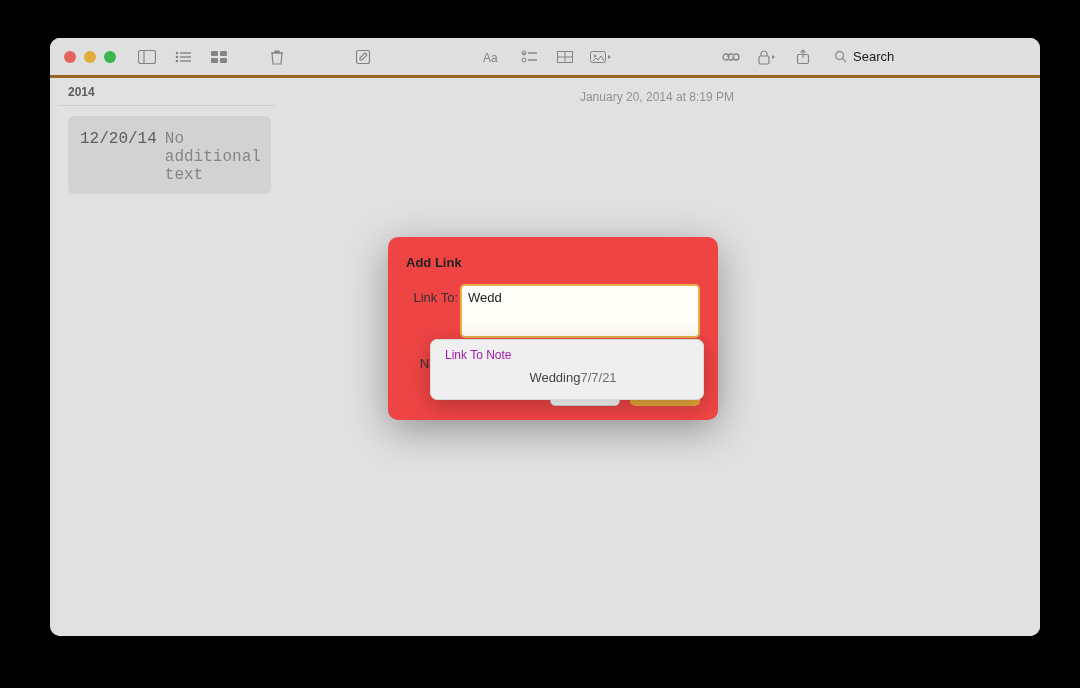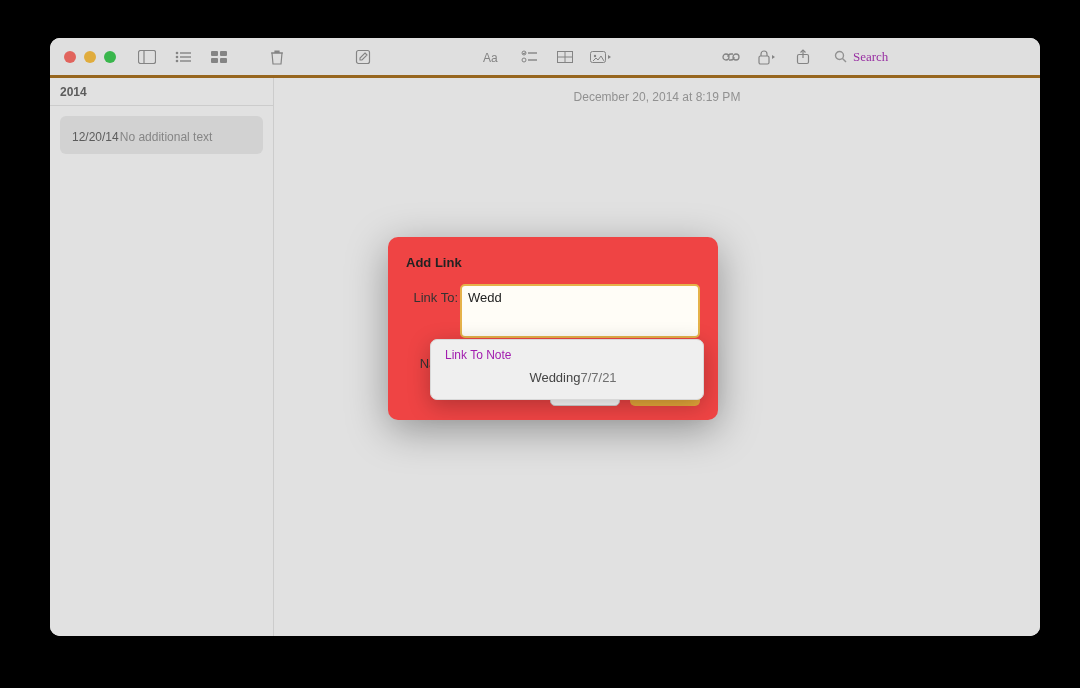--- a/index.html
+++ b/index.html
@@ -47,26 +47,25 @@
   .tb-spacer-m { flex: 0 0 40px; }
   .tb-flex { flex: 1; }
   .search {
     flex: 0 0 200px;
     height: 24px;
     display: flex;
     align-items: center;
     gap: 6px;
     padding: 0 8px;
     border-radius: 5px;
-    color: #a21caf;
-    font-family: Liberation Serif, serif;
+    color: #000000;
   }
   .sidebar {
     position: absolute;
-    left: 0; top: 40px; bottom: 0;
+    left: 8px; top: 40px; bottom: 0;
     width: 224px;
     border-right: 1px solid #e5e5e5;
     background: #fff;
   }
   .folder-header {
     height: 28px;
     display: flex;
     align-items: center;
     padding: 0 10px;
     font-size: 12px;
@@ -74,21 +73,21 @@
     color: #555;
     border-bottom: 1px solid #e5e5e5;
   }
   .note-item {
     margin: 10px;
     padding: 10px 12px;
     border-radius: 6px;
     background: #ececec;
   }
   .note-item .icon { font-size: 11px; color: #555; display: block; margin-bottom: 4px;}
-  .note-item .line2 { display: flex; gap: 1px; font-size: 12px; }
+  .note-item .line2 { display: flex; gap: 8px; font-size: 16px; font-family: Liberation Mono, monospace; }
   .note-item .date { color: #555; }
   .note-item .snippet { color: #8a8a8a; }
   .editor {
     position: absolute;
     left: 224px; top: 40px; right: 0; bottom: 0;
     background: #fff;
   }
   .note-date {
     text-align: center;
     color: #999;
@@ -288,21 +287,21 @@
     <div class="note-item">
       <span class="icon"></span>
       <div class="line2">
         <span class="date">12/20/14</span>
         <span class="snippet">No additional text</span>
       </div>
     </div>
   </div>
 
   <div class="editor">
-    <div class="note-date">December 20, 2014 at 8:19 PM</div>
+    <div class="note-date">January 20, 2014 at 8:19 PM</div>
     <div class="note-body">
       <span></span>
     </div>
   </div>
 
   <div class="dim"></div>
 </div>
 
 <div class="modal">
   <h3>Add Link</h3>

